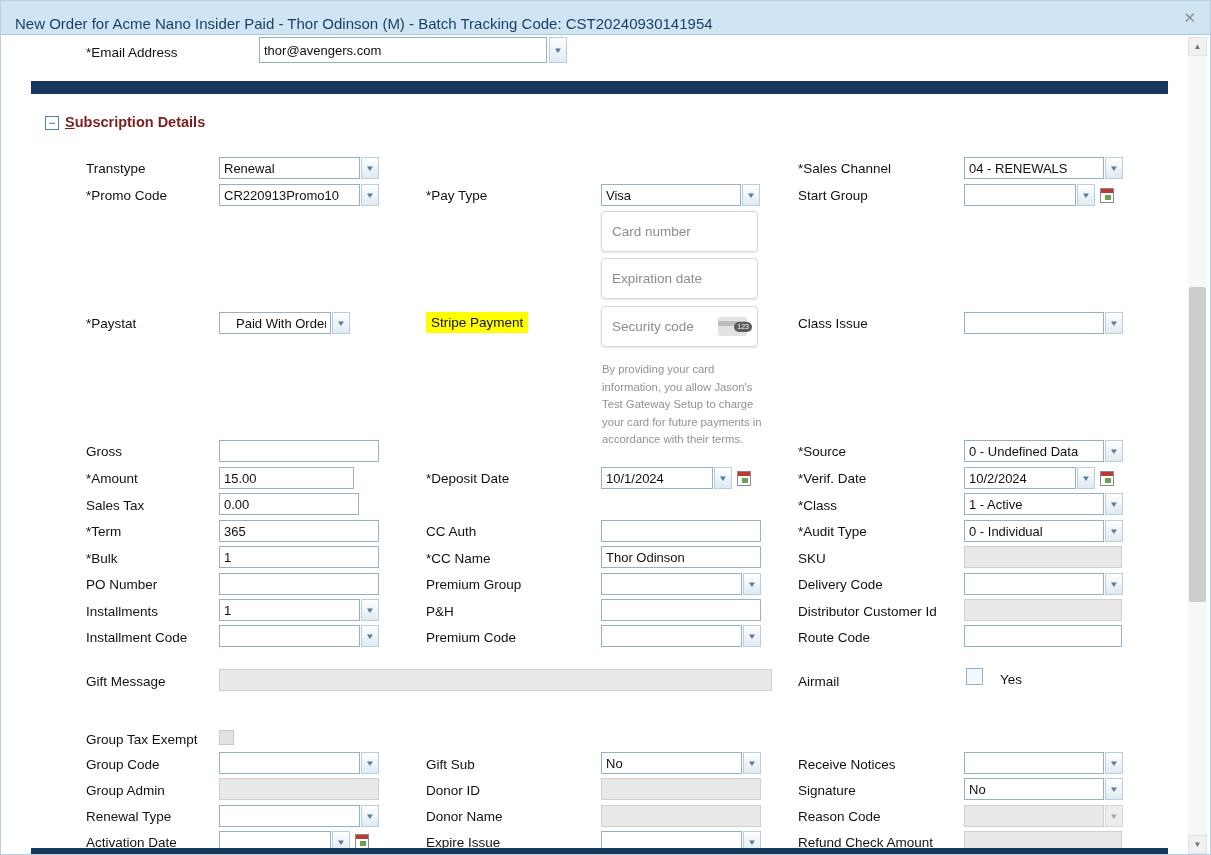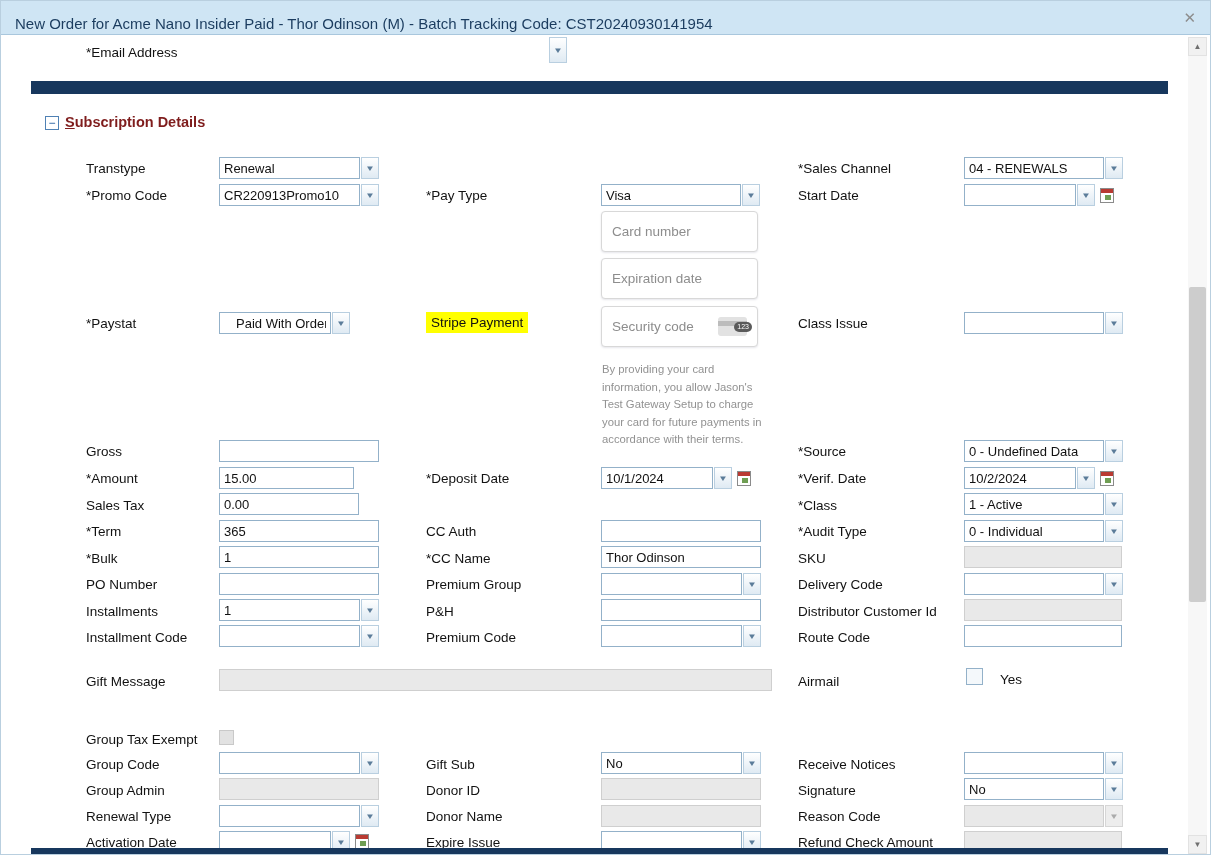--- a/index.html
+++ b/index.html
@@ -66,20 +66,21 @@
 <body>
 
 <div class="screen">
 
   <div class="titlebar">
     <span class="title">New Order for Acme Nano Insider Paid - Thor Odinson (M) - Batch Tracking Code: CST20240930141954</span>
     <span class="close"></span>
   </div>
 
   <span class="lbl" style="left:85px;top:44px">*Email Address</span>
+  <input class="inp" style="left: 258px; top: 36px; width: 288px; height: 26px;" value="thor@avengers.com">
   <span class="arw abs" style="left:547px;top:36px;height:26px"></span>
 
   <div class="darkbar" style="left:30px;top:80px;width:1137px;height:13px"></div>
 
   <span class="colbox" style="left:44px;top:115px"></span>
   <span class="sec-title" style="left:64px;top:113px"><span class="u">S</span><span>ubscription Details</span></span>
 
   <span class="lbl" style="left:85px;top:160px">Transtype</span>
   <div class="combo" style="left:218px;top:156px">
     <input class="ci" style="width: 141px;" value="Renewal">
@@ -94,21 +95,21 @@
   <span class="lbl" style="left:85px;top:187px">*Promo Code</span>
   <div class="combo" style="left:218px;top:183px">
     <input class="ci" style="width: 141px;" value="CR220913Promo10">
       <span class="arw"></span>
   </div>
   <span class="lbl" style="left:425px;top:187px">*Pay Type</span>
   <div class="combo" style="left:600px;top:183px">
     <input class="ci" style="width: 140px;" value="Visa">
       <span class="arw"></span>
   </div>
-  <span class="lbl" style="left:797px;top:187px">Start Date</span>
+  <span class="lbl" style="left:797px;top:187px">Start Group</span>
   <div class="combo" style="left:963px;top:183px">
     <input class="ci" style="width: 112px;" value="">
       <span class="arw"></span>
   </div>
   <span class="cal" style="left:1099px;top:187px"></span>
 
   <div class="sfield" style="left:600px;top:210px">
     <input placeholder="Card number" style="">
   </div>
   <div class="sfield" style="left:600px;top:257px">

